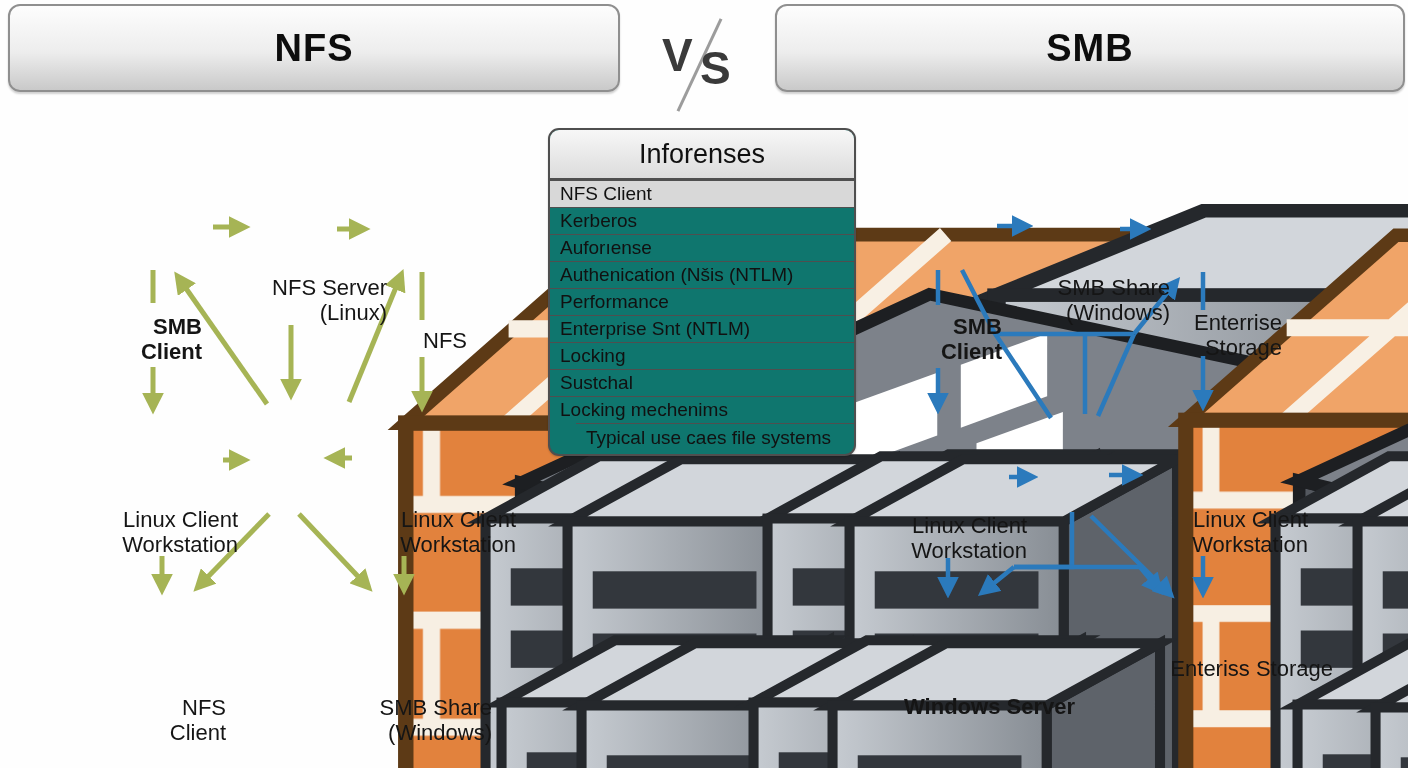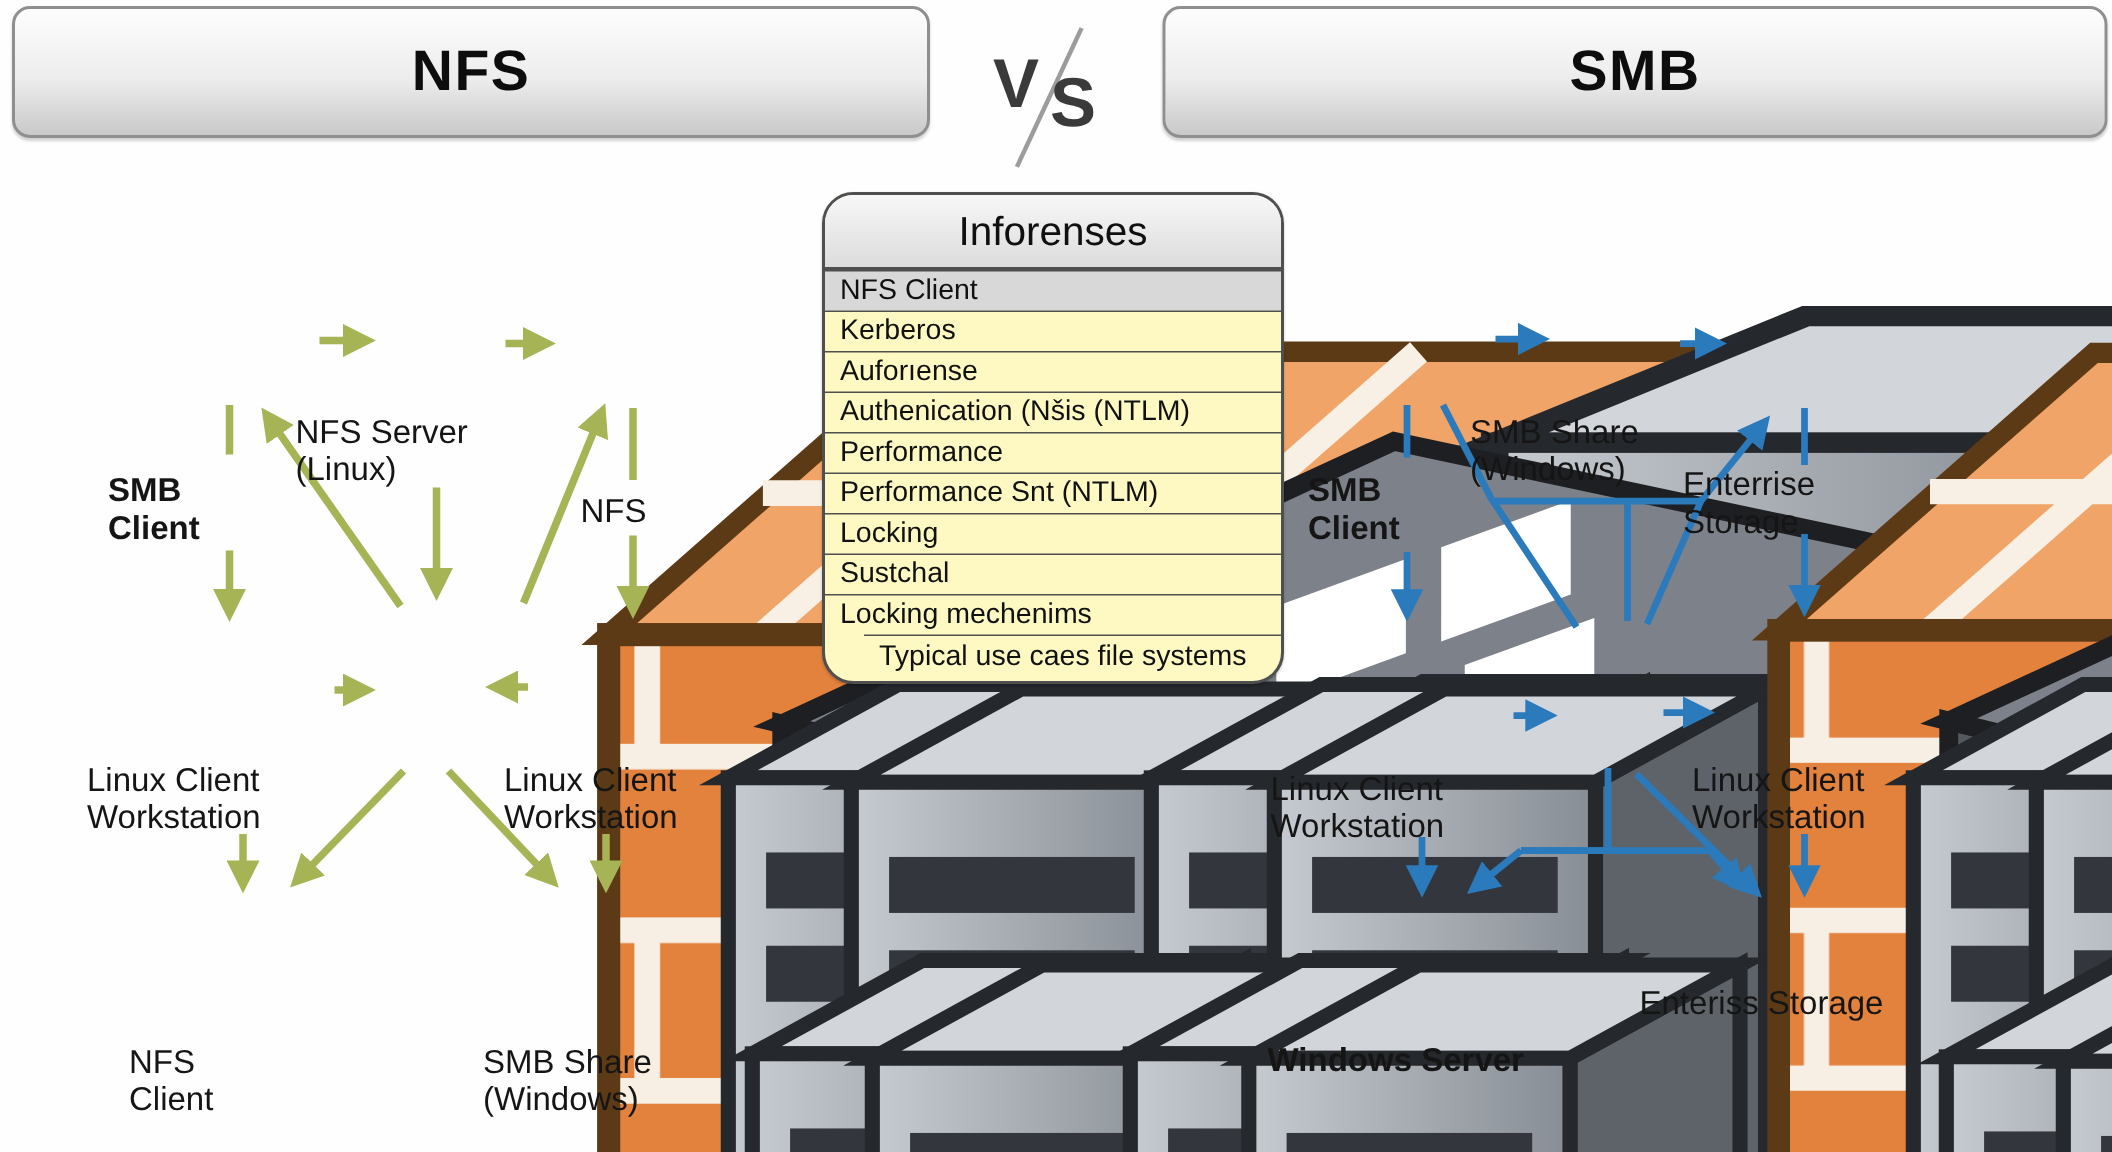--- a/index.html
+++ b/index.html
@@ -12,31 +12,31 @@
   .hbar span{font-size:38px;font-weight:bold;letter-spacing:1px;color:#0d0d0d;}
   #bar-nfs{left:8px;width:608px;}
   #bar-smb{left:775px;width:626px;}
   
   .vs-v{position:absolute;left:662px;top:28px;font-size:46px;font-weight:bold;color:#3a3a3a;}
   .vs-s{position:absolute;left:700px;top:41px;font-size:46px;font-weight:bold;color:#3a3a3a;}
   .vs-slash{position:absolute;left:698px;top:14px;width:3px;height:102px;background:#9c9c9c;
             transform:rotate(25deg);transform-origin:center;}
   
   #cmp-table{position:absolute;left:548px;top:128px;width:304px;border:2px solid #4f4f4f;
-             border-radius:21px;background:#fef9c3;overflow:hidden;box-shadow:0 1px 2px rgba(0,0,0,.2);}
+             border-radius:11px;background:#0f766e;overflow:hidden;box-shadow:0 1px 2px rgba(0,0,0,.2);}
   #cmp-title{height:48px;display:flex;align-items:center;justify-content:center;font-size:27px;
              background:linear-gradient(#f7f7f7,#dcdcdc);border-bottom:2px solid #4f4f4f;color:#101010;}
   .trow{height:26px;line-height:26px;font-size:19px;padding-left:10px;border-top:1px solid #4f4f4f;
         white-space:nowrap;overflow:hidden;}
   .trow:first-of-type{border-top:none;}
   .trow.shaded{background:#d8d8d8;}
   .trow.tall-top{height:30px;line-height:28px;border-top:1px solid #4f4f4f;margin-left:26px;}
   .trow.tall-bottom{height:46px;line-height:60px;border-top:none;}
   
-  .lbl{position:absolute;transform:translate(-50%,0);text-align:left;font-size:22px;line-height:1.12;
+  .lbl{position:absolute;transform:translate(-50%,0);text-align:right;font-size:22px;line-height:1.12;
        white-space:pre-line;color:#151515;}
   .lbl.bold{font-weight:bold;}
   .fo{fill:#a6b455;} .fb{fill:#2b7abc;}
   .ao{stroke:#a6b455;stroke-width:5;fill:none;}
   .ab{stroke:#2b7abc;stroke-width:4.5;fill:none;}
 </style>
 </head>
 <body>
 
 <div id="stage">
@@ -196,20 +196,20 @@
   <div class="lbl" style="left:960px;top:695px;width:230px;font-weight:bold;">Windows Server</div>
   <div class="lbl" style="left:1213px;top:657px;width:240px;">Enteriss Storage</div>
 
   <div id="cmp-table">
     <div id="cmp-title">Inforenses</div>
     <div class="trow shaded">NFS Client</div>
     <div class="trow">Kerberos</div>
     <div class="trow">Auforıense</div>
     <div class="trow">Authenication (Nšis (NTLM)</div>
     <div class="trow">Performance</div>
-    <div class="trow">Performance Snt (NTLM)</div>
+    <div class="trow">Enterprise Snt (NTLM)</div>
     <div class="trow">Locking</div>
     <div class="trow">Sustchal</div>
     <div class="trow">Locking mechenims</div>
     <div class="trow tall-top">Typical use caes file systems</div>
   </div>
 
 </div>
 
 </body></html>

